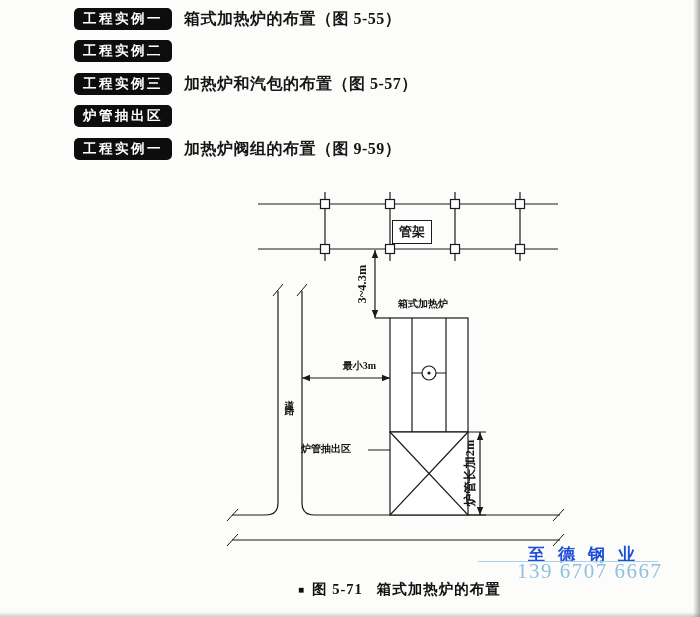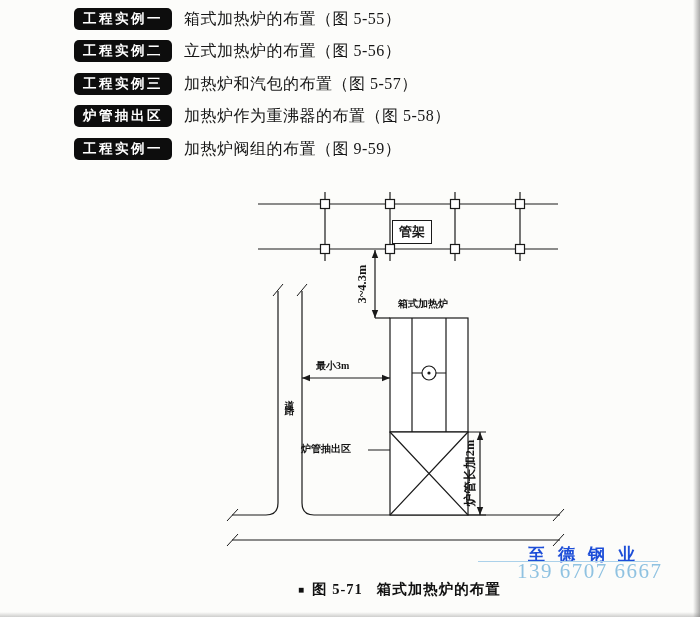--- a/index.html
+++ b/index.html
@@ -17,21 +17,21 @@
     display:flex;align-items:center;gap:12px;height:24px;
   }
   .example-badge{
     background:#0d0d0d;color:#ffffff;
     border-radius:5px;
     padding:3px 9px;
     font-size:13.5px;letter-spacing:2.5px;line-height:1.2;
     font-weight:600;white-space:nowrap;
   }
   .example-text{
-    font-size:16px;font-weight:400;letter-spacing:0.5px;
+    font-size:16px;font-weight:700;letter-spacing:0.5px;
     color:#161616;white-space:nowrap;
   }
   
   .dlabel{position:absolute;font-size:10px;font-weight:600;color:#141414;white-space:nowrap;z-index:3;}
   .boxed-label{
     position:absolute;left:392px;top:220px;width:38px;height:22px;
     border:1.2px solid #1a1a1a;background:#fff;
     display:flex;align-items:center;justify-content:center;
     font-size:13px;font-weight:600;z-index:3;
   }
@@ -73,29 +73,27 @@
 <body>
 
 <div class="page">
 
   <div class="example-row" style="top:7px">
     <span class="example-badge">工程实例一</span>
     <span class="example-text">箱式加热炉的布置（图 5-55）</span>
   </div>
   <div class="example-row" style="top:39px">
     <span class="example-badge">工程实例二</span>
-    <span class="example-text">立式加热炉的布置（图 5-56）</span>
   </div>
   <div class="example-row" style="top:72px">
     <span class="example-badge">工程实例三</span>
     <span class="example-text">加热炉和汽包的布置（图 5-57）</span>
   </div>
   <div class="example-row" style="top:104px">
     <span class="example-badge">炉管抽出区</span>
-    <span class="example-text">加热炉作为重沸器的布置（图 5-58）</span>
   </div>
   <div class="example-row" style="top:137px">
     <span class="example-badge">工程实例一</span>
     <span class="example-text">加热炉阀组的布置（图 9-59）</span>
   </div>
 
   <svg class="diagram" width="700" height="617" viewBox="0 0 700 617">
     <g stroke="#1a1a1a" stroke-width="1.2" fill="none">
 
       <g>
@@ -159,21 +157,21 @@
       </g>
     </g>
   </svg>
 
   <div class="boxed-label">管架</div>
 
   <div class="dlabel rot" style="left:332px;top:277px;width:60px;font-size:12.5px;">3~4.3m</div>
 
   <div class="dlabel" style="left:398px;top:297px;">箱式加热炉</div>
 
-  <div class="dlabel" style="left:316px;top:359px;width:60px;text-align:left;">最小3m</div>
+  <div class="dlabel" style="left:316px;top:359px;width:60px;text-align:right;">最小3m</div>
 
   <div class="dlabel vertical-text" style="left:282px;top:392px;">道路</div>
 
   <div class="dlabel" style="left:301px;top:442px;">炉管抽出区</div>
 
   <div class="dlabel rot" style="left:428px;top:466px;width:84px;font-size:12.5px;">炉管长加2m</div>
 
   <div class="caption">
     <span class="marker">■</span>
     <span class="figno">图 5-71</span>

